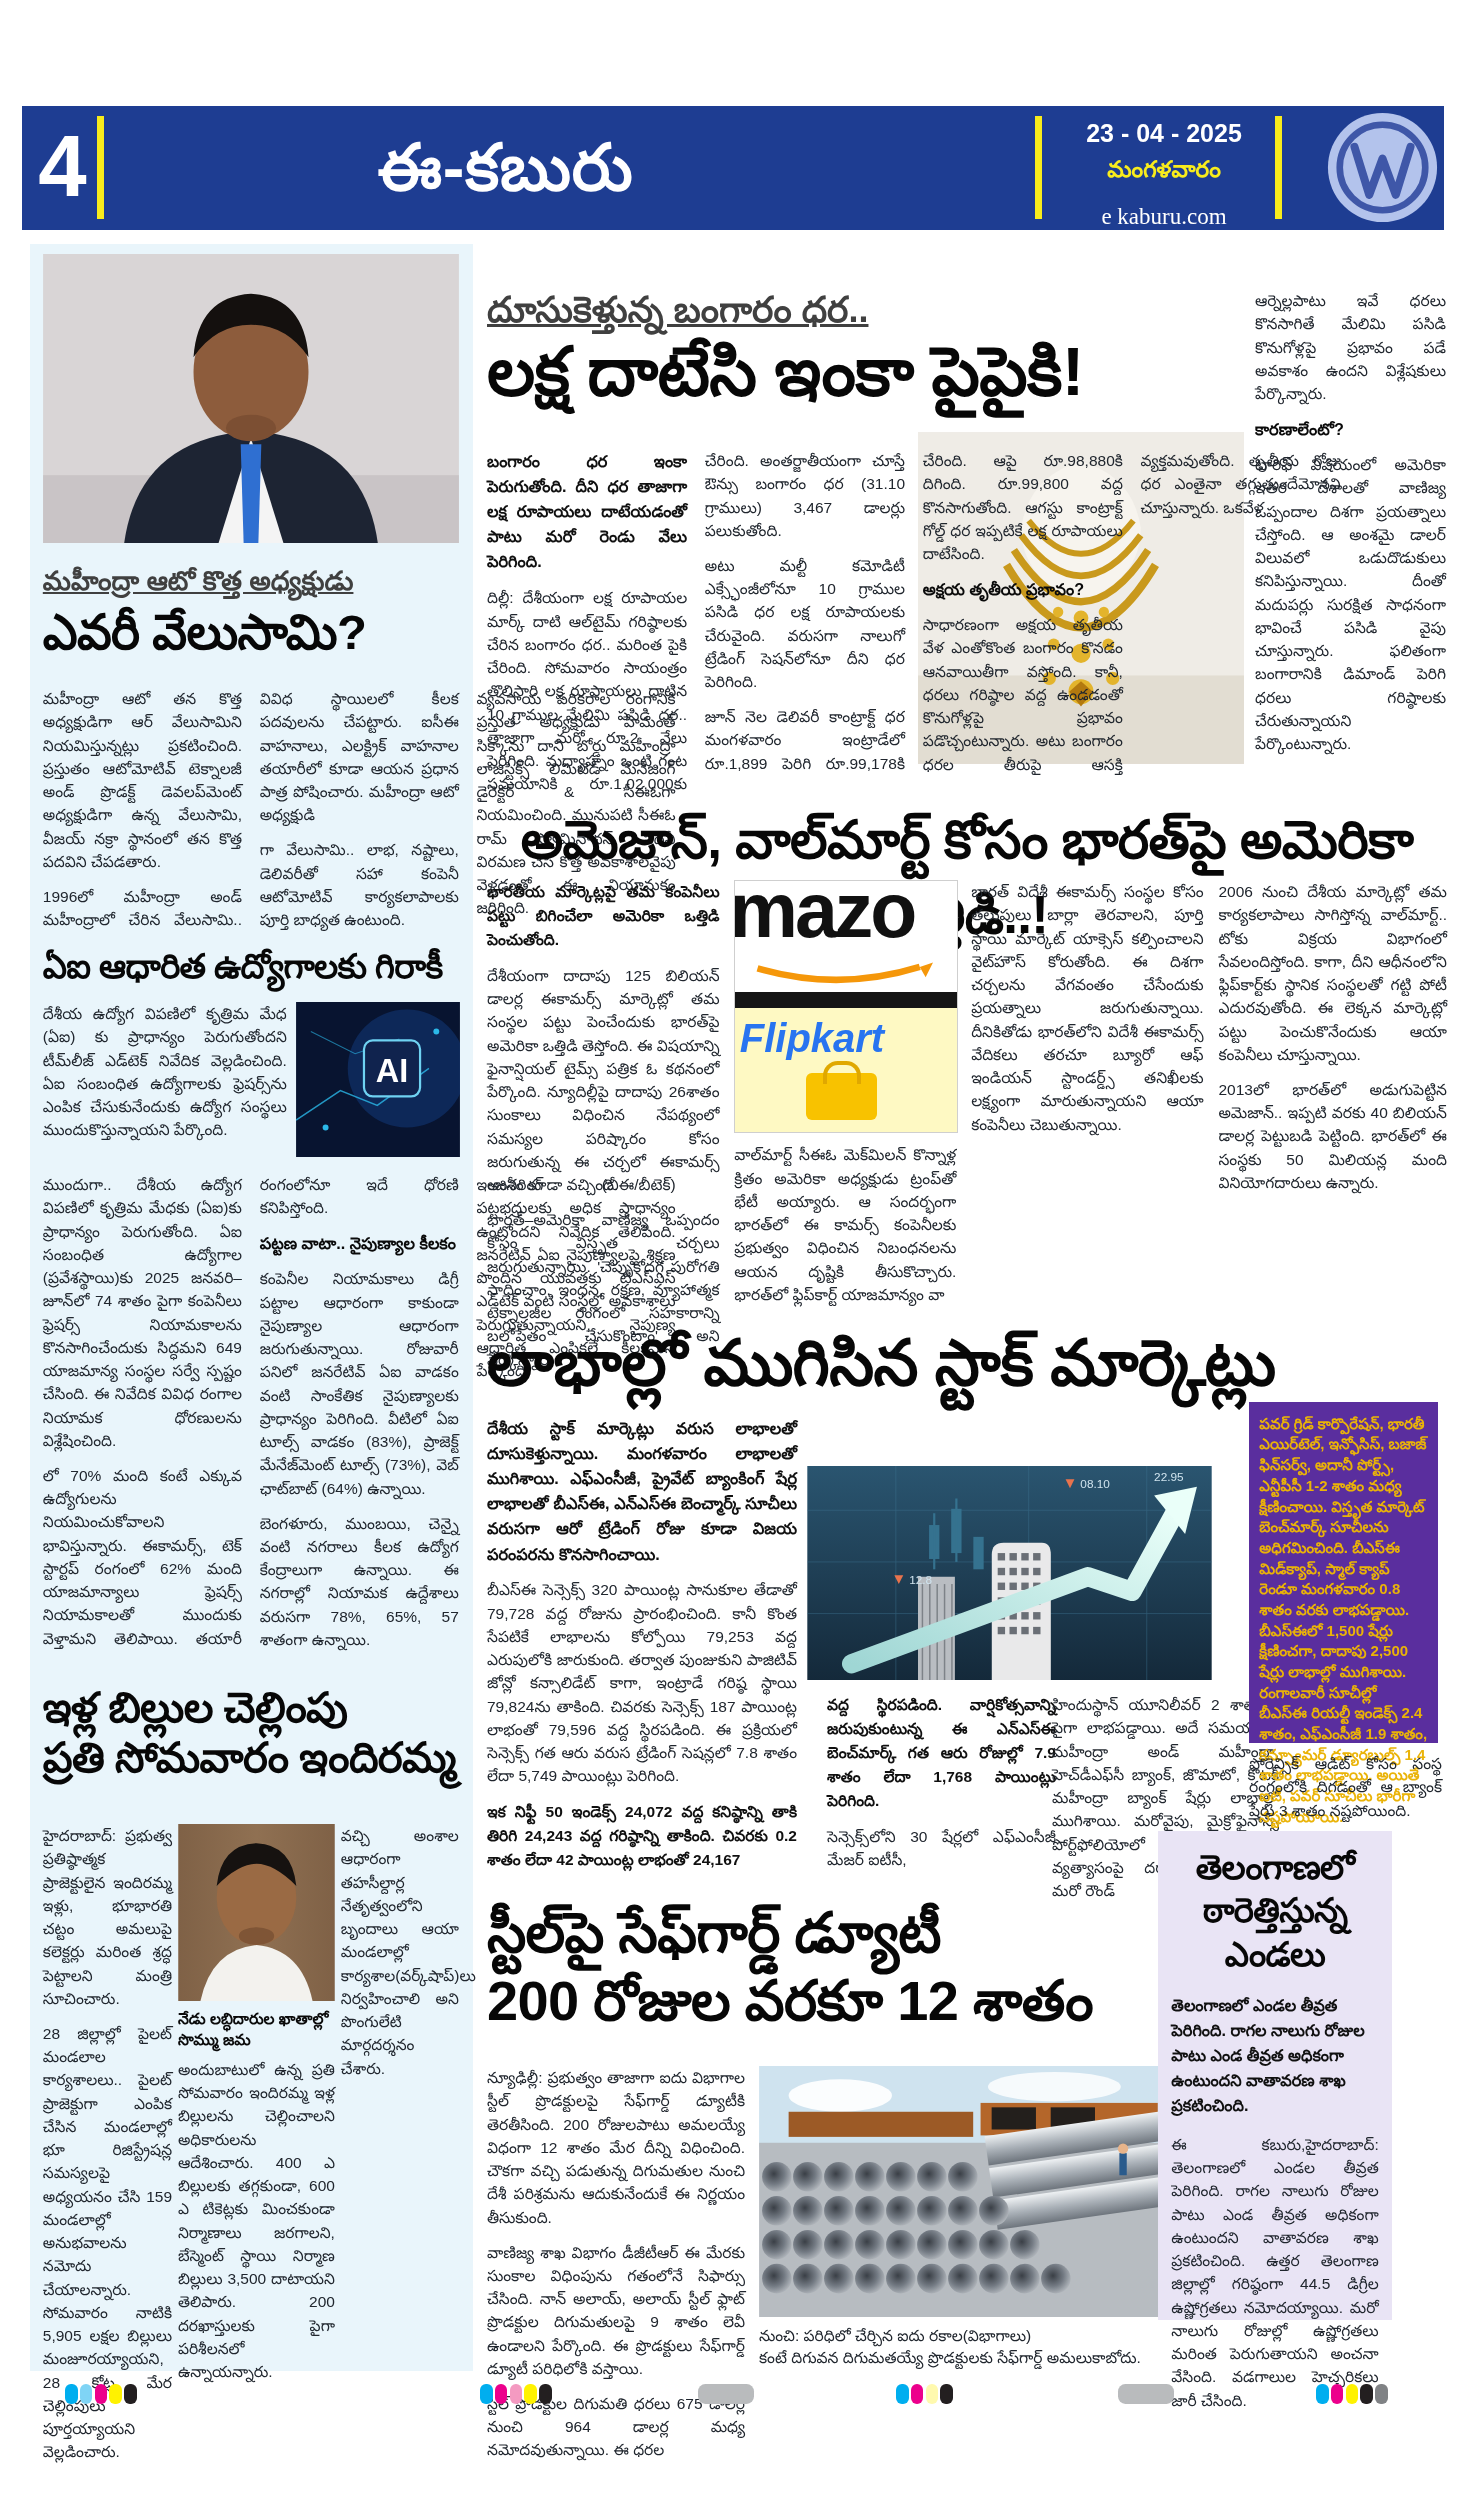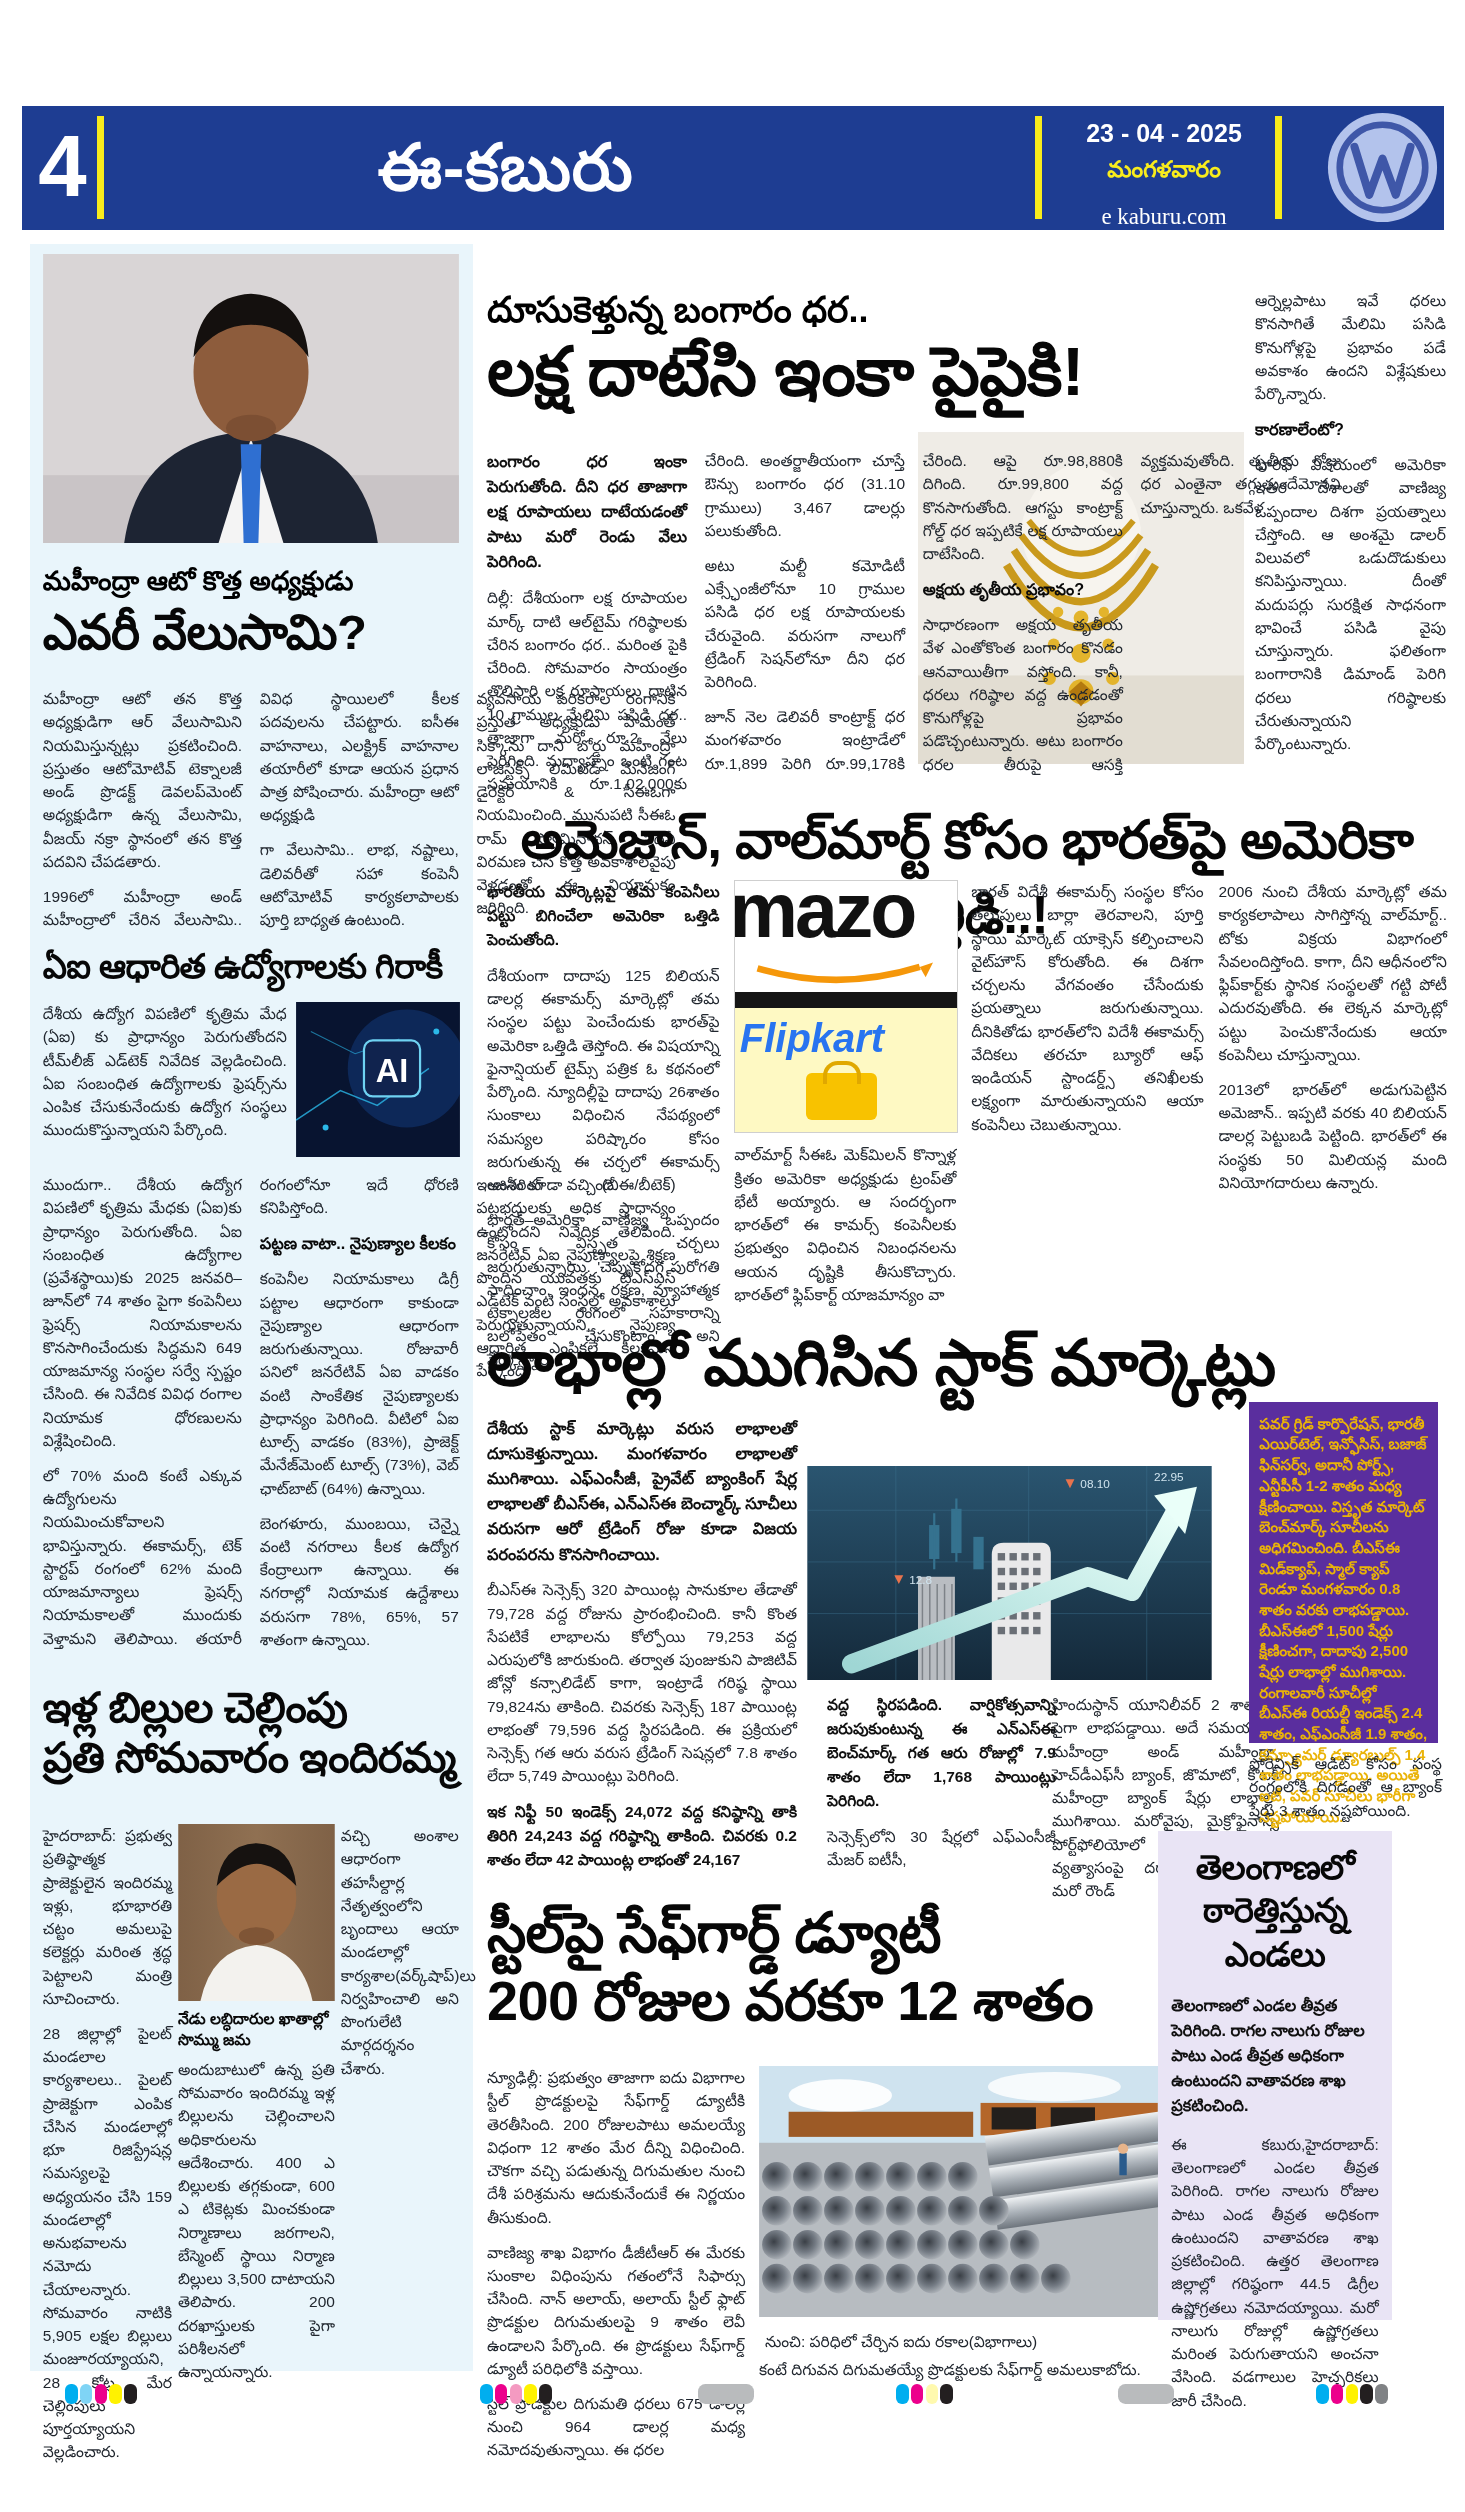--- a/index.html
+++ b/index.html
@@ -13,21 +13,21 @@
   .masthead{color:#fff;font-weight:bold;font-size:65px;text-align:center;letter-spacing:0.7px;}
   .datebox{text-align:center;}
   .date-line{color:#fff;font-size:25px;font-weight:bold;}
   .day-line{color:#f8ec1c;font-size:23px;font-weight:bold;margin-top:7.4px;}
   .site-line{color:#fff;font-size:23px;font-family:"Liberation Serif", serif;margin-top:16.2px;}
   
   .left-panel{background:#e9f5fb;}
   .lavender{background:#e9e4f5;}
   .purplebox{background:#5a2e9e;color:#eab308;font-weight:bold;}
   
-  .kicker{font-weight:bold;color:#000000;}
+  .kicker{font-weight:bold;color:#404040;text-decoration:underline;}
   .headline{font-weight:bold;color:#070707;letter-spacing:-0.7px;}
   .body-text{font-size:15.5px;line-height:1.5;text-align:justify;}
   .body-text p{margin:0 0 11.8px 0;}
   .lead{font-weight:bold;color:#101010;font-size:16.2px;line-height:1.55;}
   .subhead{font-weight:bold;color:#0a0a0a;font-size:16.2px;}
   .cols2{column-count:2;column-gap:17.7px;}
   .photo{overflow:hidden;}
   
   .reg-group{position:absolute;top:0;display:flex;gap:2.2px;}
   .reg-pill{display:inline-block;width:12.6px;height:20px;border-radius:5.9px;}
@@ -417,21 +417,21 @@
               <circle cx="360" cy="288" r="20" fill="url(#pipe)"></circle>
               <circle cx="402" cy="288" r="20" fill="url(#pipe)"></circle>
           </g>
         </g>
         <rect x="488" y="118" width="10" height="30" fill="#2a5b8c"></rect>
           <circle cx="493" cy="112" r="7" fill="#e8b48a"></circle>
       </svg>
     </div>
 
     <div class="abs body-text" style="left:759px;top:2325px;width:452px;line-height:1.45;">
-      <p style="margin:6px;">నుంచి: పరిధిలో చేర్చిన ఐదు రకాల(విభాగాలు)</p>
+      <p style="margin:0;">నుంచి: పరిధిలో చేర్చిన ఐదు రకాల(విభాగాలు)</p>
       <p style="margin:0;">కంటే దిగువన దిగుమతయ్యే ప్రొడక్టులకు సేఫ్‌గార్డ్ అమలుకాబోదు.</p>
     </div>
   </section>
 
   <aside class="abs lavender" style="left:1158px;top:1831px;width:234px;height:489px;padding:14.8px 13.3px;box-sizing:border-box;">
     <div class="headline" style="font-size:34px;text-align:center;line-height:1.28;">
       <div>తెలంగాణలో</div>
       <div>ఠారెత్తిస్తున్న</div>
       <div>ఎండలు</div>
     </div>

